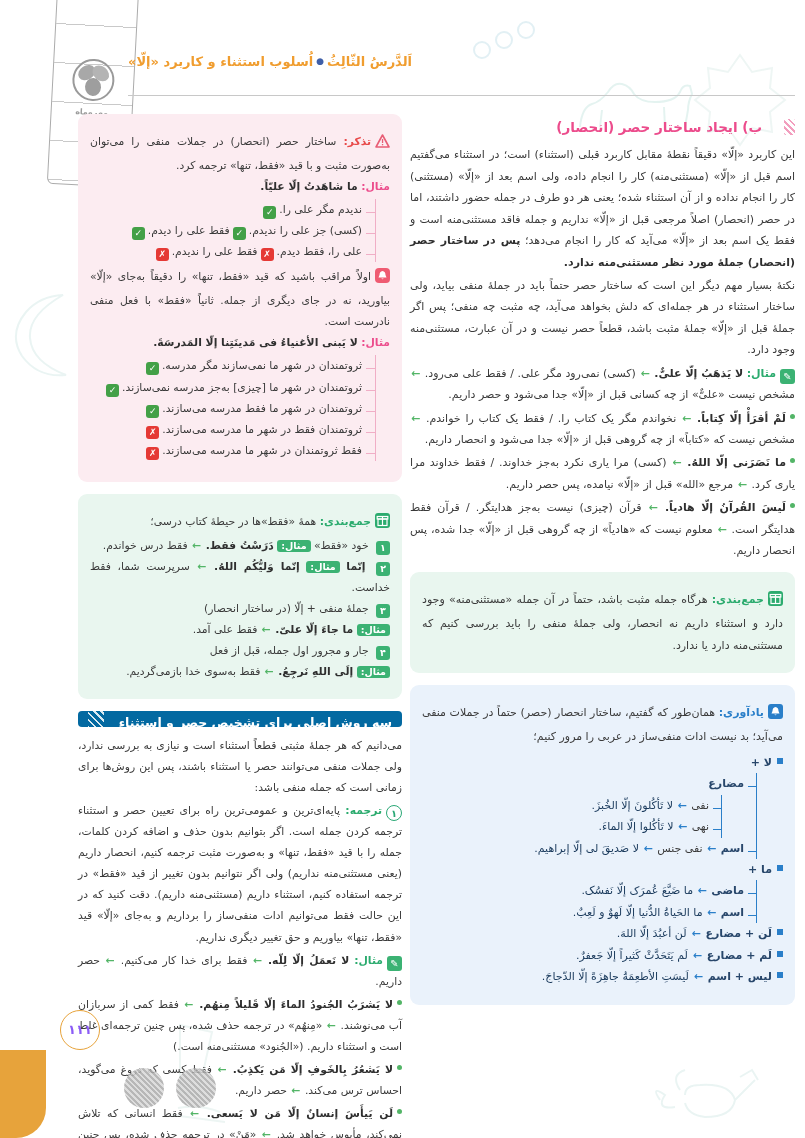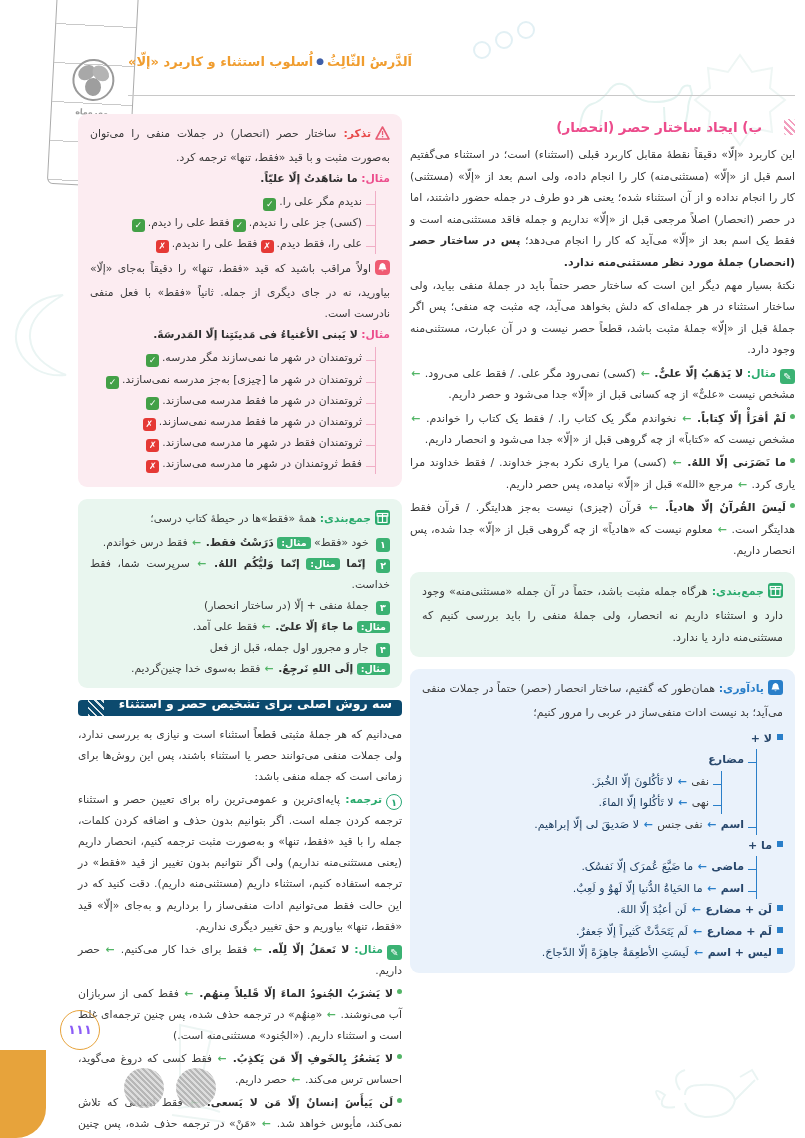--- a/index.html
+++ b/index.html
@@ -43,39 +43,39 @@
   .ic-sq { width:15px; height:15px; border-radius:3px; text-align:center; }
   .pencil { background:#3bb273; color:#fff; font-size:10px; line-height:15px; }
   .lbl-mini { background:#3bb273; color:#fff; border-radius:3px; padding:0 4px 1px; font-size:9.5px; font-weight:bold; }
   .dot-g { display:inline-block; width:5px; height:5px; border-radius:50%; background:#53b567; vertical-align:3px; margin-left:4px; }
   .num-sq { display:inline-block; width:14px; height:14px; background:#3bb273; color:#fff; border-radius:3px;
     font-size:9.5px; line-height:14px; text-align:center; vertical-align:-2px; margin-left:4px; font-weight:bold; }
   .mk { display:inline-block; width:13px; height:13px; border-radius:3px; color:#fff; font-size:9px;
     line-height:13px; text-align:center; vertical-align:-2px; margin:0 3px; font-weight:bold; }
   .mk.g { background:#43a047; } .mk.r { background:#e53935; }
   
-  .box { border-radius:9px; padding:9px 12px; margin-bottom:12px; }
+  .box { border-radius:9px; padding:17px 12px; margin-bottom:12px; }
   .box-pink { background:#fcecf1; }
   .box-green { background:#e9f6ef; }
   .box-blue { background:#eaf2fb; }
   
   .bracket { border-right:1.5px solid #f0aec6; margin-right:14px; margin-top:2px; margin-bottom:4px; }
   .bracket .opt { position:relative; padding-right:13px; text-align:right; }
   .bracket .opt::before { content:""; position:absolute; right:0; top:13px; width:9px; border-top:1.5px solid #f0aec6; }
   
   .t-head { font-weight:bold; color:#28476b; }
   .sq-b { display:inline-block; width:6px; height:6px; background:#2a7fc9; vertical-align:2px; margin-left:5px; }
   .branch-b { border-right:1.5px solid #2a7fc9; margin-right:26px; }
   .branch-b .t-row { position:relative; padding-right:12px; text-align:right; }
   .branch-b .t-row::before { content:""; position:absolute; right:0; top:13px; width:8px; border-top:1.5px solid #2a7fc9; }
   .branch-b .branch-b { margin-right:34px; }
   .t-lbl { font-weight:bold; color:#28476b; }
   .t-ar { font-weight:normal; color:#1a3a5c; }
   
-  .sec-bar { display:flex; align-items:flex-end; background:#0c4a6e; border-radius:4px; height:16px;
+  .sec-bar { display:flex; align-items:flex-start; background:#0369a1; border-radius:4px; height:16px;
     padding:0 10px; margin:10px 0 8px; }
   .sec-bar .txt { color:#fff; font-weight:bold; font-size:12.5px; flex:1; }
   .hatch-green { width:16px; height:17px; background:repeating-linear-gradient(45deg,rgba(255,255,255,.85) 0 2px,transparent 2px 5px); }
   
   .m-circ { display:inline-block; width:16px; height:16px; border:1.5px solid #2aa876; border-radius:50%;
     color:#2aa876; font-size:10px; line-height:15px; text-align:center; font-weight:bold; vertical-align:-3px; margin-left:4px; }
   
   .corner-orange { position:absolute; left:0; top:1050px; width:46px; height:88px; background:#e7a33b; border-radius:0 0 30px 0; }
   .pg-circ { position:absolute; left:60px; top:1010px; width:40px; height:40px; border:1.6px solid #e7a33b;
     border-radius:50%; color:#8b5cf6; font-weight:bold; font-size:13px; line-height:38px; text-align:center; }
@@ -275,21 +275,20 @@
       </span><span>اولاً مراقب باشید که قید «فقط، تنها» را دقیقاً به‌جای «إلّا» بیاورید، نه در جای دیگری از جمله. ثانیاً «فقط» با فعل منفی نادرست است.</span>
     </div>
     <div>
       <span class="lbl-p">مثال:</span>
       <span class="ar">لا یَبنی الأغنیاءُ فی مَدینَتِنا إلّا المَدرسَةَ.</span>
     </div>
     <div class="bracket">
       <div class="opt"><span>ثروتمندان در شهر ما نمی‌سازند مگر مدرسه.</span><span class="mk g">✓</span></div>
       <div class="opt"><span>ثروتمندان در شهر ما [چیزی] به‌جز مدرسه نمی‌سازند.</span><span class="mk g">✓</span></div>
       <div class="opt"><span>ثروتمندان در شهر ما فقط مدرسه می‌سازند.</span><span class="mk g">✓</span></div>
-      <div class="opt"><span>ثروتمندان در شهر ما فقط مدرسه نمی‌سازند.</span><span class="mk r">✗</span></div>
       <div class="opt"><span>ثروتمندان فقط در شهر ما مدرسه می‌سازند.</span><span class="mk r">✗</span></div>
       <div class="opt"><span>فقط ثروتمندان در شهر ما مدرسه می‌سازند.</span><span class="mk r">✗</span></div>
     </div>
   </div>
 
   <div class="box box-green">
     <div>
       <span class="ic">
         <svg width="15" height="15" viewBox="0 0 15 15">
             <rect x="0" y="0" width="15" height="15" rx="3" fill="#2bab6e"></rect>
@@ -327,21 +326,21 @@
       <span>فقط علی آمد.</span>
     </div>
     <div>
       <span class="num-sq">۴</span>
       <span>جار و مجرور اول جمله، قبل از فعل</span>
     </div>
     <div>
       <span class="lbl-mini">مثال:</span>
       <span class="ar">إلَی اللهِ نَرجِعُ.</span>
       <span class="arr">←</span>
-      <span>فقط به‌سوی خدا چنین‌گردیم.</span>
+      <span>فقط به‌سوی خدا بازمی‌گردیم.</span>
     </div>
   </div>
 
   <div class="sec-bar">
     <span class="txt">سه روش اصلی برای تشخیص حصر و استثناء</span>
     <span class="hatch-green"></span>
   </div>
 
   <p class="body">می‌دانیم که هر جملهٔ مثبتی قطعاً استثناء است و نیازی به بررسی ندارد، ولی جملات منفی می‌توانند حصر یا استثناء باشند، پس این روش‌ها برای زمانی است که جمله منفی باشد:</p>
 

